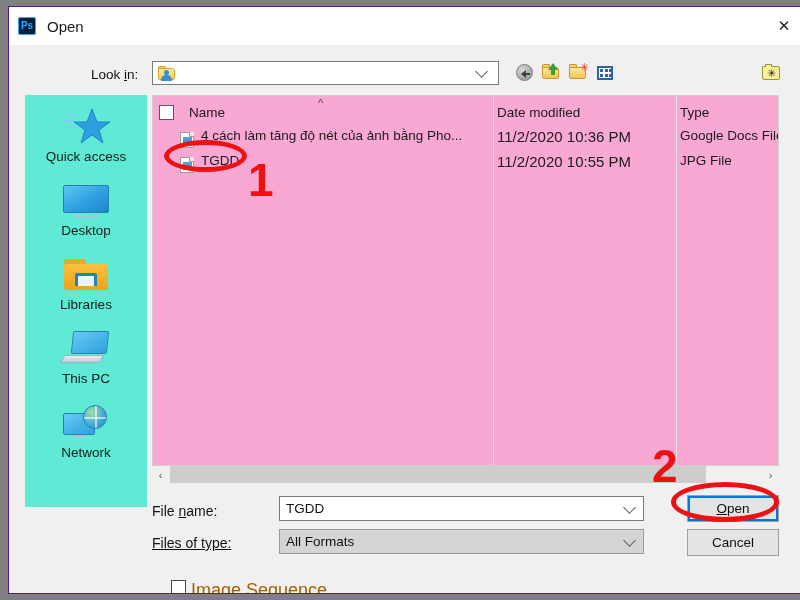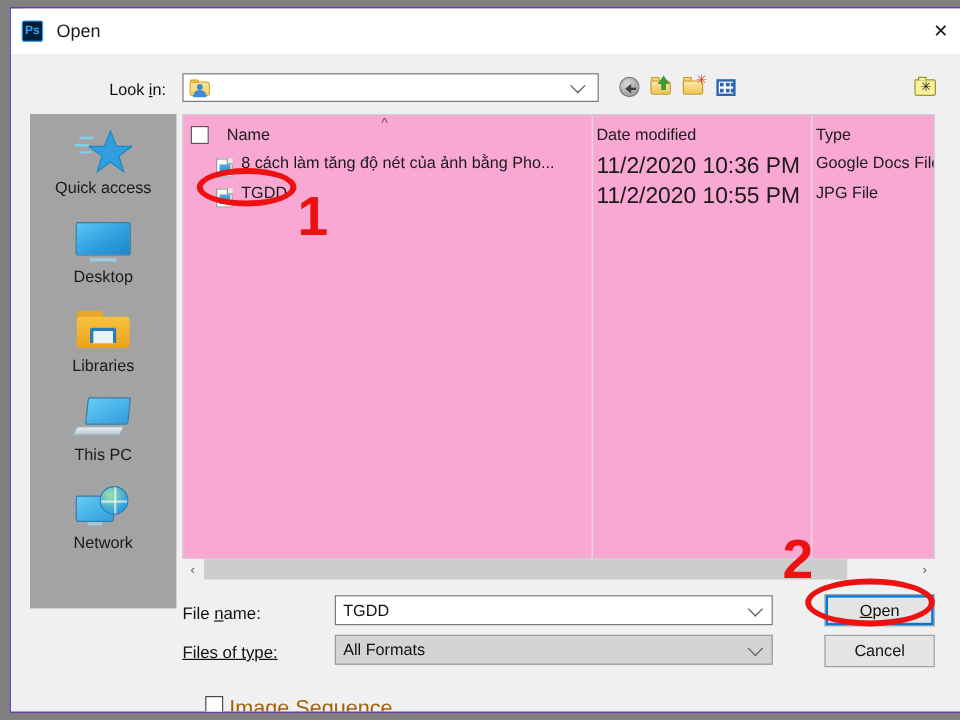--- a/index.html
+++ b/index.html
@@ -194,21 +194,21 @@
     border-bottom: none;
   }
   .adobe-folder .star {
     position: absolute; left: 4px; top: 0px;
     font-size: 11px; color: #1a1a1a; line-height: 12px;
   }
   
   #sidebar {
     position: absolute; left: 16px; top: 88px;
     width: 122px; height: 412px;
-    background: #a3a3a3;
+    background: #5eead4;
   }
   .side-item {
     position: absolute; left: 0; width: 122px;
     text-align: center;
     cursor: pointer;
   }
   .side-label {
     font-size: 13.5px; color: #1a1a1a;
     margin-top: 4px;
   }
@@ -338,21 +338,21 @@
     cursor: pointer;
   }
   .row { position: absolute; left: 0; width: 627px; height: 25px; }
   .fname {
     position: absolute; left: 48px;
     font-size: 13.5px; color: #1a1a1a;
     white-space: nowrap;
   }
   .fdate {
     position: absolute; left: 344px;
-    font-size: 19px; color: #1a1a1a;
+    font-size: 15px; color: #1a1a1a;
   }
   .ftype {
     position: absolute; left: 527px;
     font-size: 13.5px; color: #1a1a1a;
     white-space: nowrap;
   }
   .ficon {
     position: absolute; left: 27px; top: 4px;
     width: 14px; height: 16px;
     background: #fdfdfd;
@@ -599,21 +599,21 @@
     <div class="hdr" id="hdr-name">Name</div>
     <div id="hdr-sort">^</div>
     <div class="hdr" id="hdr-date">Date modified</div>
     <div class="hdr" id="hdr-type">Type</div>
 
     <div class="row" style="top:32px;">
       <div class="ficon">
         <div class="corner"></div>
           <div class="img"></div>
       </div>
-      <div class="fname">8 cách làm tăng độ nét của ảnh bằng Pho...</div>
+      <div class="fname">4 cách làm tăng độ nét của ảnh bằng Pho...</div>
       <div class="fdate">11/2/2020 10:36 PM</div>
       <div class="ftype">Google Docs File</div>
     </div>
 
     <div class="row" style="top:57px;">
       <div class="ficon">
         <div class="corner"></div>
           <div class="img"></div>
       </div>
       <div class="fname">TGDD</div>

